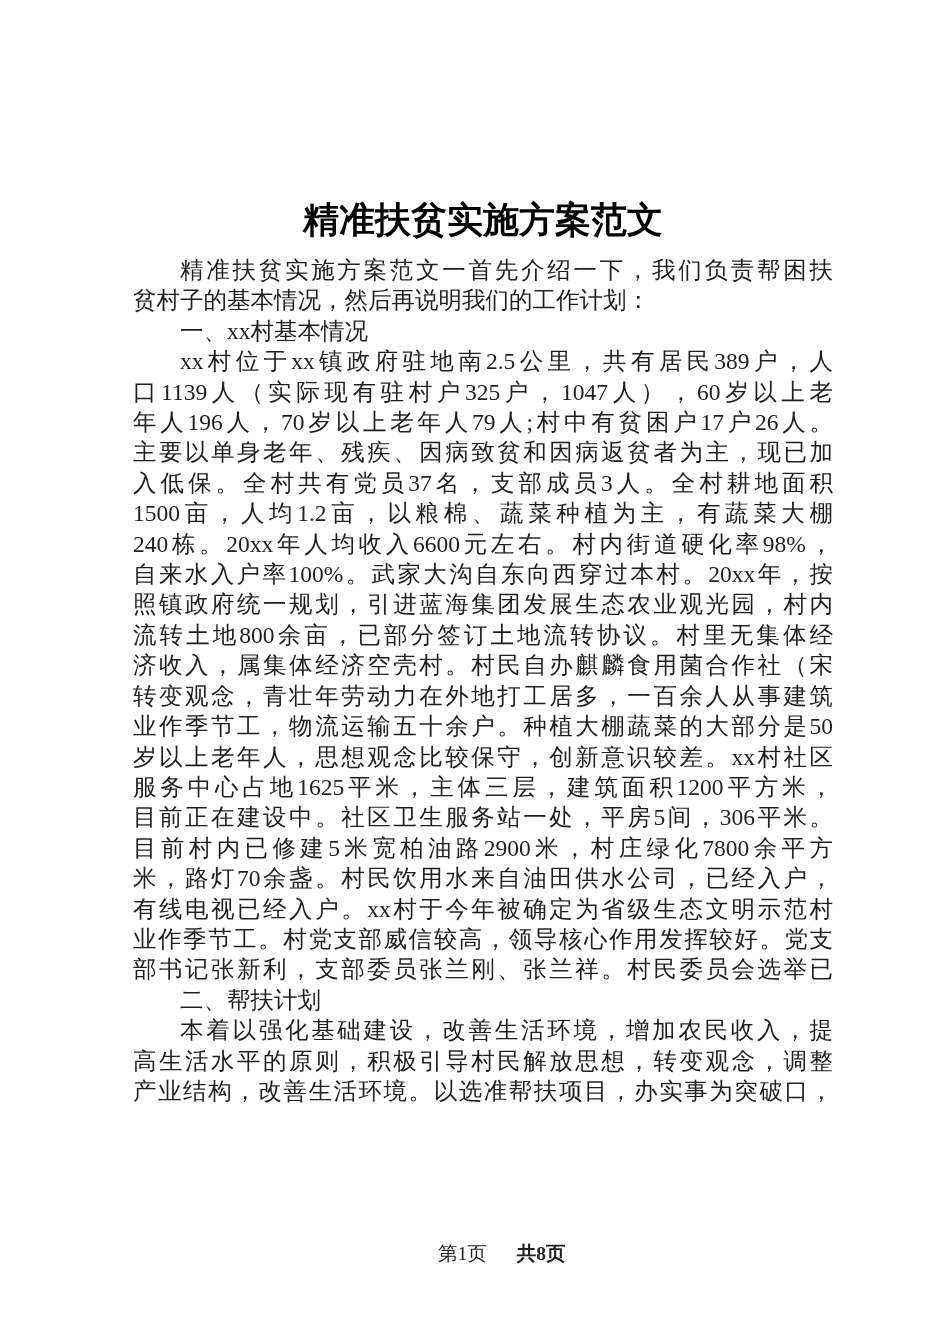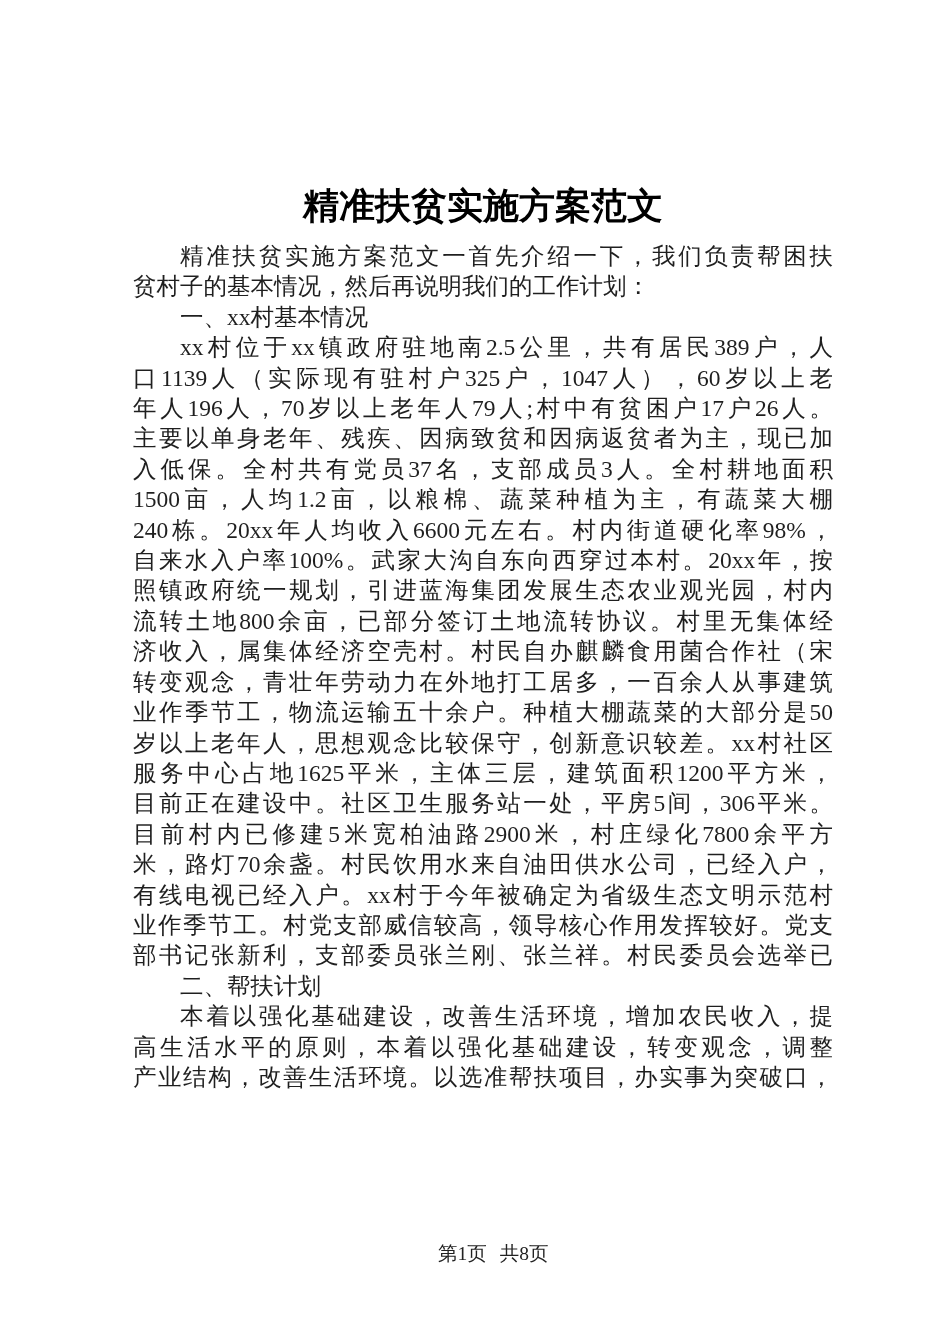--- a/index.html
+++ b/index.html
@@ -11,21 +11,21 @@
     position: relative;
     width: 950px;
     height: 1344px;
     background: #ffffff;
     overflow: hidden;
     font-family: "Liberation Serif", serif;
   }
   .doc {
     position: absolute;
     left: 133px;
-    top: 183px;
+    top: 197px;
     width: 700px;
   }
   .title {
     margin: 0 0 12px 0;
     font-size: 36px;
     line-height: 46px;
     font-weight: 700;
     text-align: center;
     color: #000000;
     font-family: "Liberation Serif", serif;
@@ -49,21 +49,22 @@
   }
   .footer {
     position: absolute;
     left: 438px;
     top: 1242px;
     font-size: 19.5px;
     line-height: 24px;
     color: #222222;
   }
   .footer .count {
-    margin-left: 13px;
+    margin-left: 30px;
+    font-weight: bold;
   }
 </style>
 </head>
 <body>
 
 <div class="page">
   <div class="doc">
     <h1 class="title">精准扶贫实施方案范文</h1>
     <div class="body-text" id="doc-body">
         <div class="line indent">精准扶贫实施方案范文一首先介绍一下，我们负责帮困扶</div>
@@ -85,20 +86,20 @@
         <div class="line">岁以上老年人，思想观念比较保守，创新意识较差。xx村社区</div>
         <div class="line">服务中心占地1625平米，主体三层，建筑面积1200平方米，</div>
         <div class="line">目前正在建设中。社区卫生服务站一处，平房5间，306平米。</div>
         <div class="line">目前村内已修建5米宽柏油路2900米，村庄绿化7800余平方</div>
         <div class="line">米，路灯70余盏。村民饮用水来自油田供水公司，已经入户，</div>
         <div class="line">有线电视已经入户。xx村于今年被确定为省级生态文明示范村</div>
         <div class="line">业作季节工。村党支部威信较高，领导核心作用发挥较好。党支</div>
         <div class="line">部书记张新利，支部委员张兰刚、张兰祥。村民委员会选举已</div>
         <div class="line indent no-stretch">二、帮扶计划</div>
         <div class="line indent">本着以强化基础建设，改善生活环境，增加农民收入，提</div>
-        <div class="line">高生活水平的原则，本着以强化基础建设，转变观念，调整</div>
+        <div class="line">高生活水平的原则，积极引导村民解放思想，转变观念，调整</div>
         <div class="line">产业结构，改善生活环境。以选准帮扶项目，办实事为突破口，</div>
       </div>
   </div>
   <div class="footer">
     <span class="num">第1页</span><span class="count">共8页</span>
   </div>
 </div>
 
 </body></html>

